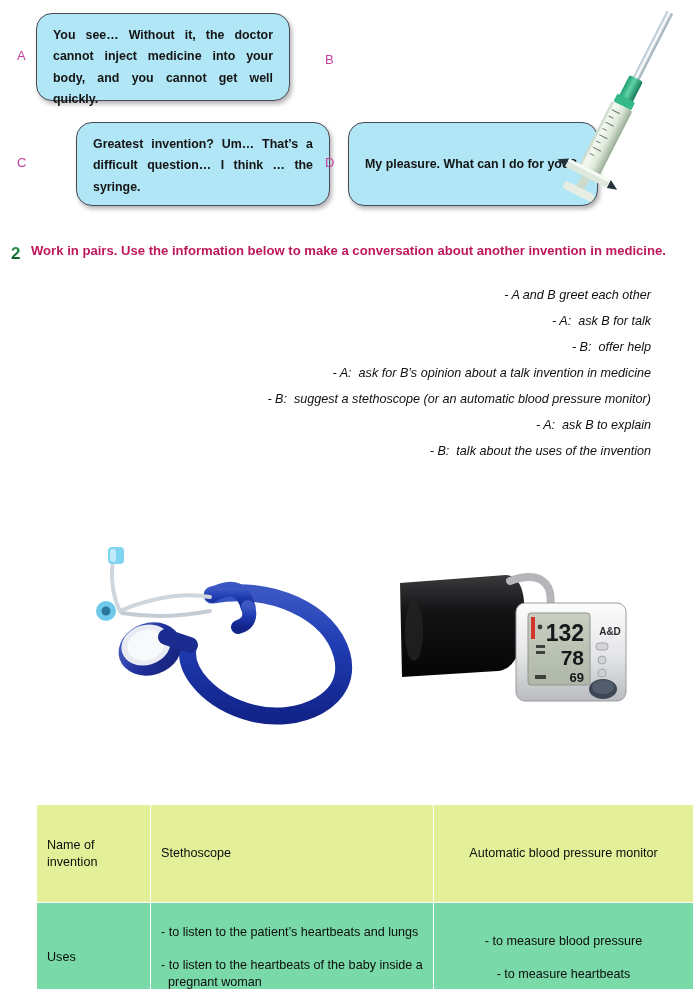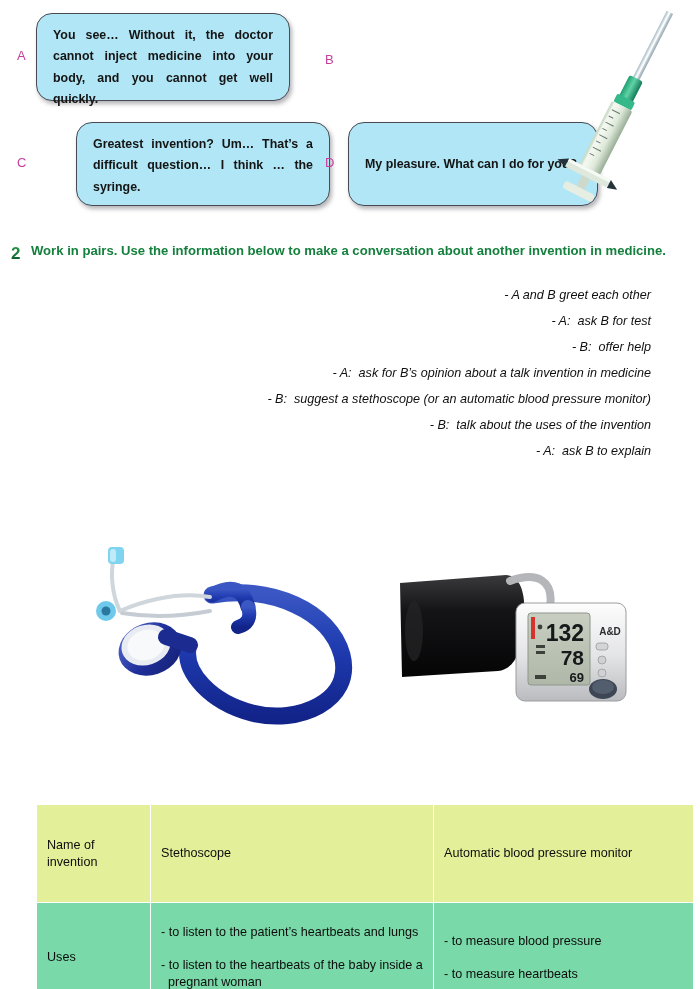--- a/index.html
+++ b/index.html
@@ -82,21 +82,21 @@
     color: transparent;
   }
   #exercise-heading {
     position: absolute;
     left: 31px;
     top: 2px;
     width: 655px;
     font-size: 13.1px;
     font-weight: bold;
     line-height: 1.44;
-    color: #15803d;
+    color: #be185d;
     text-align: justify;
   }
   #dialogue-steps {
     position: absolute;
     left: 31px;
     top: 48px;
     width: 620px;
     list-style: none;
     margin: 0;
     padding: 0;
@@ -150,21 +150,21 @@
     padding: 6px 10px;
     font-size: 12.6px;
     line-height: 1.35;
     color: #0d0d0d;
     box-sizing: border-box;
   }
   #info-table tr.header-row td { background: #e4f099; height: 98px; }
   #info-table tr.body-row   td { background: #79d9a8; height: 110px; }
   #info-table td.col-label  { width: 114px; }
   #info-table td.col-steth  { width: 283px; }
-  #info-table td.col-bp     { width: 260px; }
+  #info-table td.col-bp     { width: 260px; text-align: center; }
   .cell-lines { margin: 0; padding: 0; list-style: none; }
   .cell-lines li { margin: 0 0 6px 0; text-indent: -7px; padding-left: 7px; }
   .cell-lines li:last-child { margin-bottom: 0; }
   .spaced-lines li { margin-bottom: 16px; }
   .label-twoline { white-space: pre-line; }
 </style>
 </head>
 <body>
 
 <div id="bubbles-section">
@@ -237,26 +237,26 @@
       <path d="M97 170 L107 176 L97 179 Z" fill="#24323a"></path>
     </g>
   </svg>
 </div>
 
 <div id="exercise-2">
   <span id="exercise-number">2</span>
   <div id="exercise-heading">Work in pairs. Use the information below to make a conversation about another invention in medicine.</div>
   <ul id="dialogue-steps">
     <li>- A and B greet each other</li>
-    <li>- A:  ask B for test</li>
+    <li>- A:  ask B for talk</li>
     <li>- B:  offer help</li>
     <li>- A:  ask for B’s opinion about a talk invention in medicine</li>
     <li>- B:  suggest a stethoscope (or an automatic blood pressure monitor)</li>
+    <li>- A:  ask B to explain</li>
     <li>- B:  talk about the uses of the invention</li>
-    <li>- A:  ask B to explain</li>
   </ul>
 </div>
 
 <div id="photos-section">
 
   <svg id="stethoscope-image" viewBox="0 0 330 200">
     <defs>
       <linearGradient id="tubeGrad" x1="0" y1="0" x2="0" y2="1">
         <stop offset="0%" stop-color="#3a57c4"></stop>
         <stop offset="45%" stop-color="#1f3bb0"></stop>

